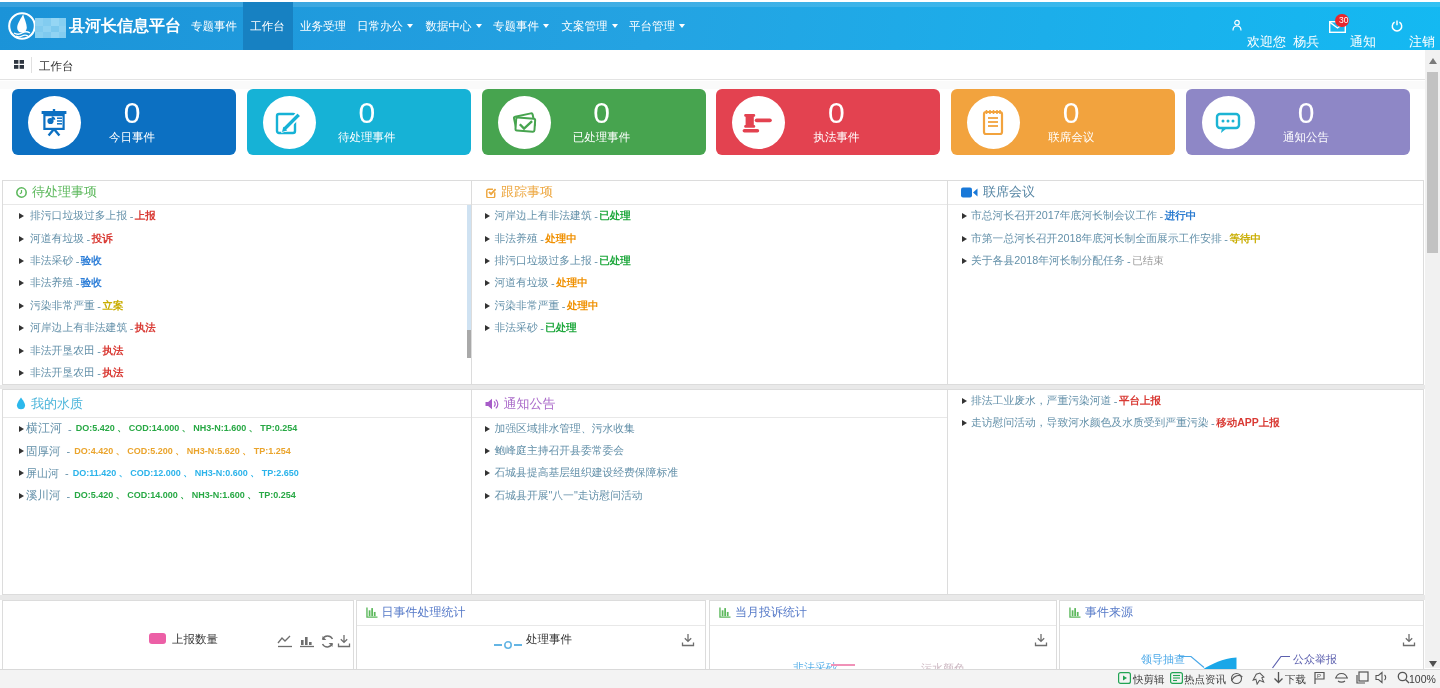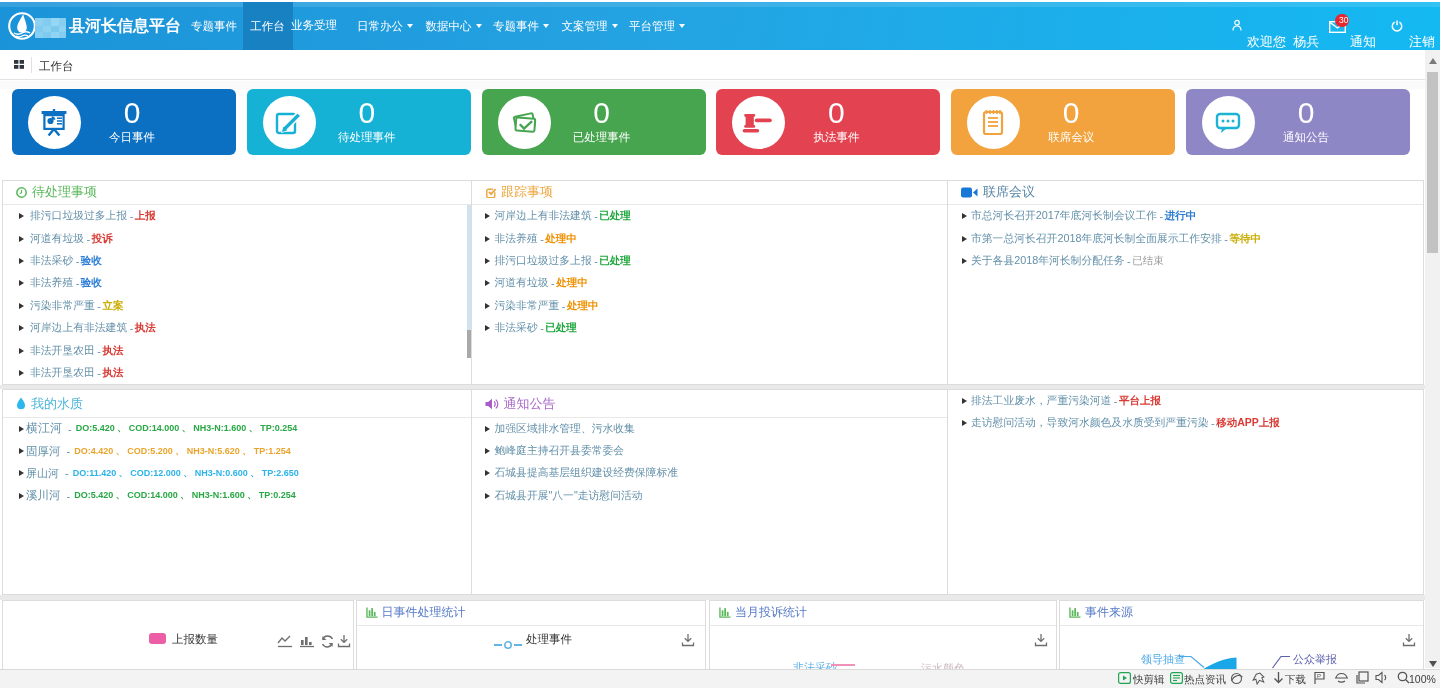--- a/index.html
+++ b/index.html
@@ -65,21 +65,21 @@
 <rect x="16" y="8" width="8" height="8" fill="#7cc9ee"></rect>
 <rect x="24" y="8" width="8" height="8" fill="#8fd2f2"></rect>
 <rect x="0" y="14" width="8" height="6" fill="#88d0f1"></rect>
 <rect x="8" y="14" width="8" height="6" fill="#7fcaef"></rect>
 <rect x="16" y="14" width="8" height="6" fill="#90d3f3"></rect>
 <rect x="24" y="14" width="8" height="6" fill="#84cdf0"></rect>
 </svg>
 <div class="title">县河长信息平台</div>
 <div class="mitem" style="left:186px;width:56px;">专题事件</div>
 <div class="mitem" style="left:242.5px;width:50px;background:#1781c2;">工作台</div>
-<div class="mitem" style="left:286px;width:56px;font-family:Liberation Mono, monospace;">业务受理</div>
+<div class="mitem" style="left:295px;width:56px;">业务受理</div>
 <div class="mitem" style="left:354px;width:62px;">日常办公<span class="mcaret"></span></div>
 <div class="mitem" style="left:422.5px;width:62px;">数据中心<span class="mcaret"></span></div>
 <div class="mitem" style="left:490px;width:62px;">专题事件<span class="mcaret"></span></div>
 <div class="mitem" style="left:558.5px;width:62px;">文案管理<span class="mcaret"></span></div>
 <div class="mitem" style="left:626px;width:62px;">平台管理<span class="mcaret"></span></div>
 <svg class="abs" style="left:1232px;top:17px" width="10" height="13" viewBox="0 0 12 14">
 <circle cx="6" cy="3.6" r="2.7" fill="none" stroke="#fff" stroke-width="1.4"></circle>
 <path d="M1.2 13 q0 -5.4 4.8 -5.4 q4.8 0 4.8 5.4" fill="none" stroke="#fff" stroke-width="1.4"></path>
     </svg>
 <div class="navr" style="left:1247px">欢迎您&nbsp;&nbsp;杨兵</div>

